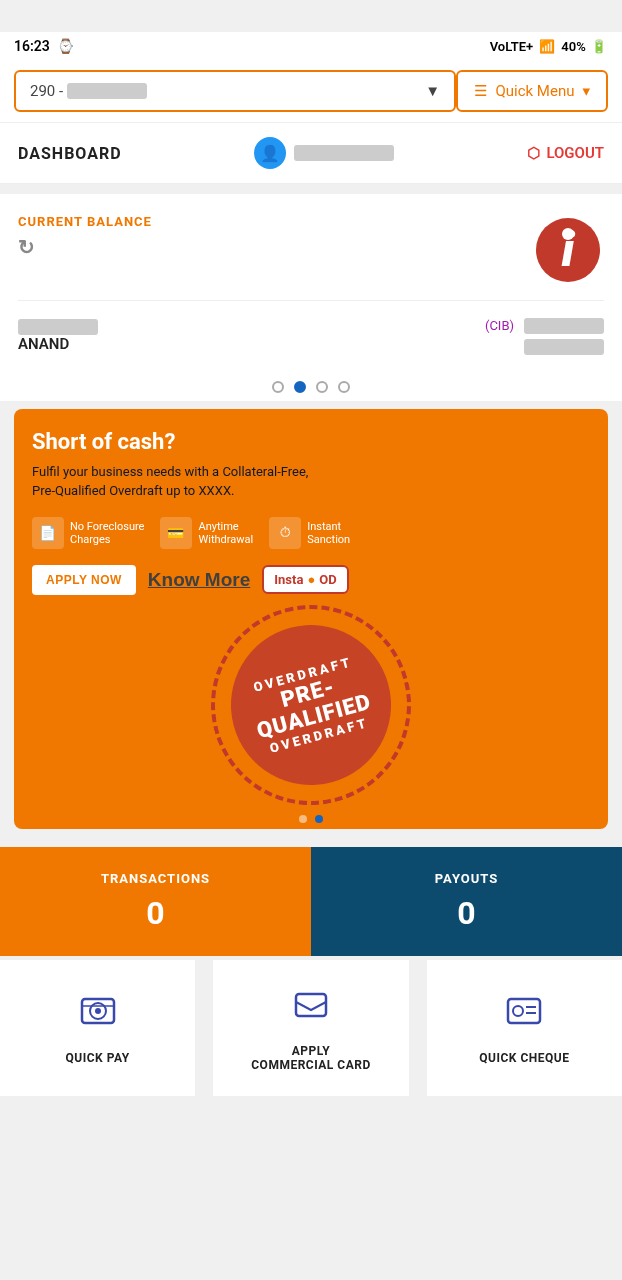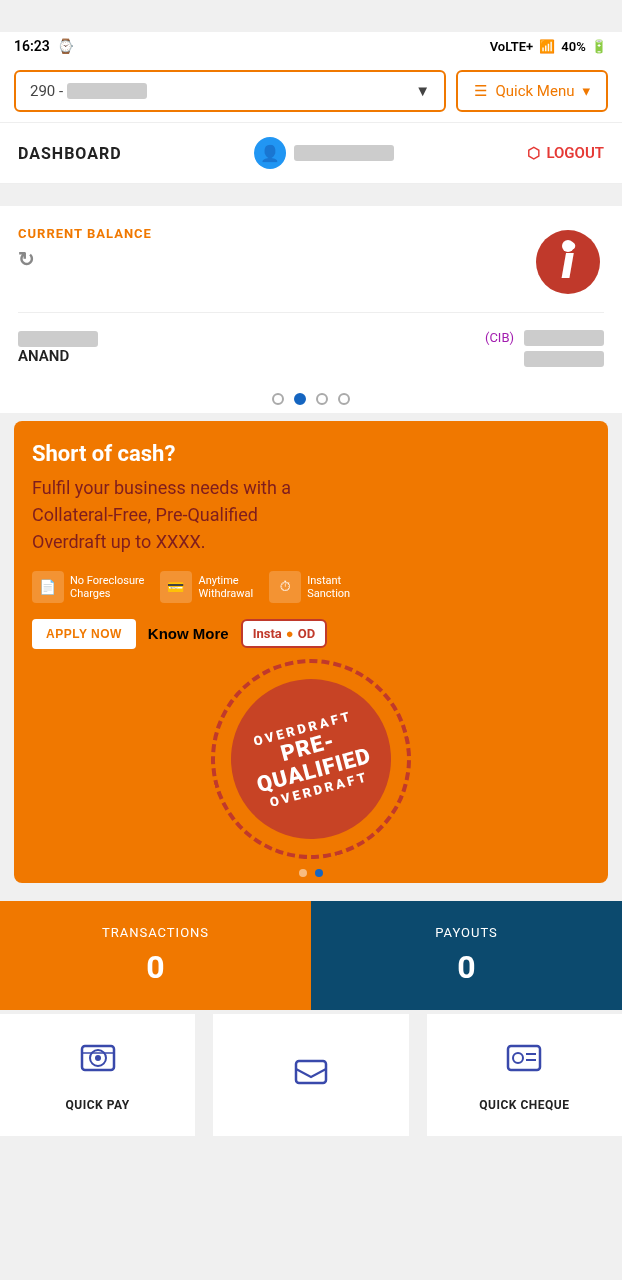--- a/index.html
+++ b/index.html
@@ -25,21 +25,20 @@
     }
     .status-left { display: flex; align-items: center; gap: 8px; }
     .status-right { display: flex; align-items: center; gap: 6px; font-size: 13px; }
 
     
     .top-nav {
       background: #fff;
       display: flex;
       align-items: center;
       padding: 10px 14px;
-      gap: 10px;
       border-bottom: 1px solid #eee;
     }
     .account-selector {
       flex: 1;
       border: 2px solid #f07800;
       border-radius: 6px;
       padding: 10px 14px;
       display: flex;
       align-items: center;
       justify-content: space-between;
@@ -97,21 +96,21 @@
       align-items: center;
       gap: 6px;
       color: #e53935;
       font-size: 15px;
       font-weight: 600;
     }
 
     
     .balance-card {
       background: #fff;
-      margin: 22px 0 0 0;
+      margin: 10px 0 0 0;
       padding: 20px 18px 12px 18px;
     }
     .balance-label {
       color: #f07800;
       font-size: 13px;
       font-weight: 700;
       letter-spacing: 1px;
     }
     .balance-amount {
       color: #2e7d32;
@@ -167,22 +166,22 @@
       overflow: hidden;
       min-height: 390px;
     }
     .banner-title {
       color: #fff;
       font-size: 22px;
       font-weight: 700;
       margin-bottom: 8px;
     }
     .banner-desc {
-      color: #7f1d1d;
-      font-size: 18px;
+      color: #0f172a;
+      font-size: 13px;
       line-height: 1.5;
       max-width: 280px;
     }
     .banner-features {
       display: flex;
       gap: 16px;
       margin-top: 16px;
       flex-wrap: wrap;
     }
     .feature-item {
@@ -210,24 +209,25 @@
       color: #f07800;
       border: none;
       border-radius: 4px;
       padding: 8px 14px;
       font-size: 12px;
       font-weight: 700;
       letter-spacing: 0.5px;
     }
     .know-more-btn {
       background: transparent;
-      color: #000000;
+      color: #404040;
       border: none;
-      font-size: 15px;
+      font-size: 19px;
       font-weight: 600;
+      text-decoration: underline;
     }
     .insta-od-badge {
       background: #fff;
       border: 2px solid #c0392b;
       border-radius: 6px;
       padding: 5px 10px;
       font-size: 13px;
       font-weight: 700;
       color: #c0392b;
       display: flex; align-items: center; gap: 4px;
@@ -299,21 +299,21 @@
       display: flex;
       flex-direction: column;
       align-items: center;
       justify-content: center;
     }
     .stat-card.orange { background: #f07800; }
     .stat-card.green { background: #0c4a6e; }
     .stat-label {
       color: #fff;
       font-size: 13px;
-      font-weight: 400;
+      font-weight: 700;
       letter-spacing: 1px;
       text-align: center;
       margin-bottom: 8px;
     }
     .stat-value {
       color: #fff;
       font-size: 32px;
       font-weight: 700;
     }
 
@@ -494,20 +494,21 @@
     </div>
     <div class="action-label">QUICK PAY</div>
   </div>
   <div class="action-card">
     <div style="color:#3949ab; font-size:32px;">
       <svg width="40" height="40" viewBox="0 0 40 40">
         <rect x="5" y="10" width="30" height="22" rx="3" fill="none" stroke="#3949ab" stroke-width="2.5"></rect>
         <polyline points="5,18 20,26 35,18" fill="none" stroke="#3949ab" stroke-width="2"></polyline>
       </svg>
     </div>
+    <div class="action-label">APPLY<br>COMMERCIAL CARD</div>
   </div>
   <div class="action-card">
     <div style="color:#3949ab; font-size:32px;">
       <svg width="40" height="40" viewBox="0 0 40 40">
         <rect x="4" y="8" width="32" height="24" rx="3" fill="none" stroke="#3949ab" stroke-width="2.5"></rect>
         <circle cx="14" cy="20" r="5" fill="none" stroke="#3949ab" stroke-width="2"></circle>
         <line x1="22" y1="16" x2="32" y2="16" stroke="#3949ab" stroke-width="2"></line>
         <line x1="22" y1="22" x2="32" y2="22" stroke="#3949ab" stroke-width="2"></line>
       </svg>
     </div>

